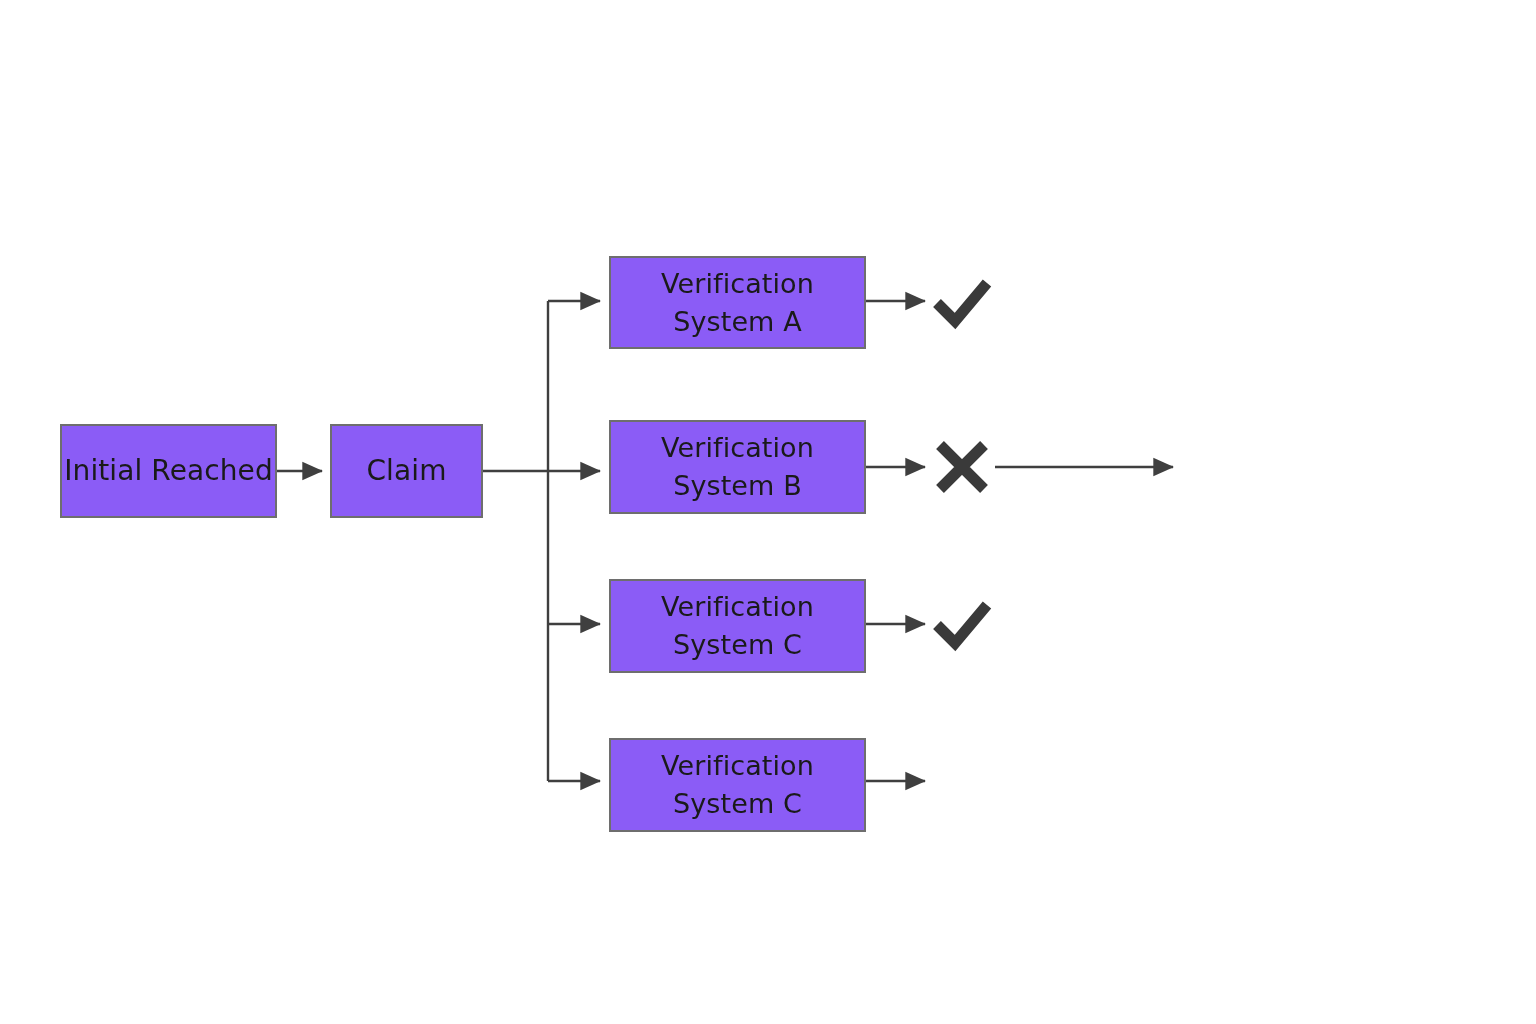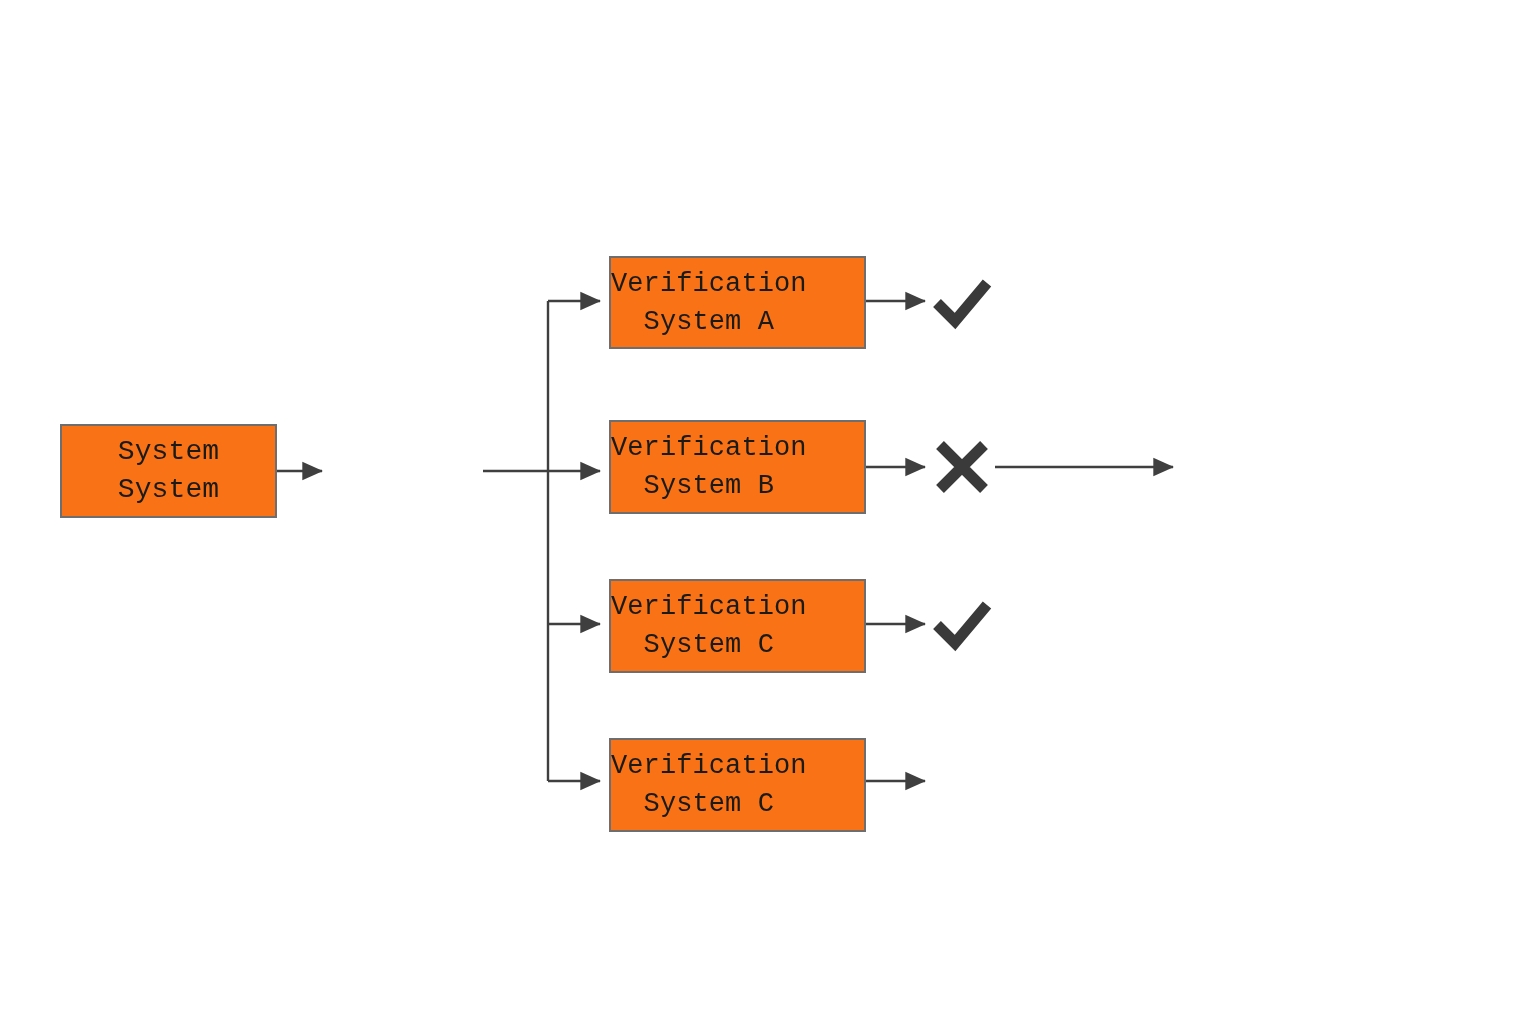--- a/index.html
+++ b/index.html
@@ -22,26 +22,26 @@
     position: absolute;
     left: 0;
     top: 0;
     width: 1536px;
     height: 1024px;
     pointer-events: none;
   }
   .node {
     position: absolute;
     box-sizing: border-box;
-    background: #f97316;
+    background: #8b5cf6;
     border: 2px solid #6e6e6e;
     display: flex;
     align-items: center;
+    justify-content: center;
     z-index: 2;
-    font-family: Liberation Mono, monospace;
   }
   .node-label {
     color: #1a1a1a;
     font-size: 27px;
     line-height: 38px;
     text-align: center;
     white-space: pre-line;
     letter-spacing: 0.1px;
   }
   .node-label.single {
@@ -82,23 +82,26 @@
       <path d="M 866 301 L 925 301" marker-end="url(#arrow)"></path>
       <path d="M 866 467 L 925 467" marker-end="url(#arrow)"></path>
       <path d="M 866 624 L 925 624" marker-end="url(#arrow)"></path>
       <path d="M 866 781 L 925 781" marker-end="url(#arrow)"></path>
 
       <path d="M 995 467 L 1173 467" marker-end="url(#arrow)"></path>
     </g>
   </svg>
 
   <div class="node" style="left:60px; top:424px; width:217px; height:94px;">
-    <div class="node-label single">System System</div>
+    <div class="node-label single">Initial Reached</div>
   </div>
 
+  <div class="node" style="left:330px; top:424px; width:153px; height:94px;">
+    <div class="node-label single">Claim</div>
+  </div>
 
   <div class="node" style="left:609px; top:256px; width:257px; height:93px;">
     <div class="node-label">Verification
 System A</div>
   </div>
 
   <div class="node" style="left:609px; top:420px; width:257px; height:94px;">
     <div class="node-label">Verification
 System B</div>
   </div>

